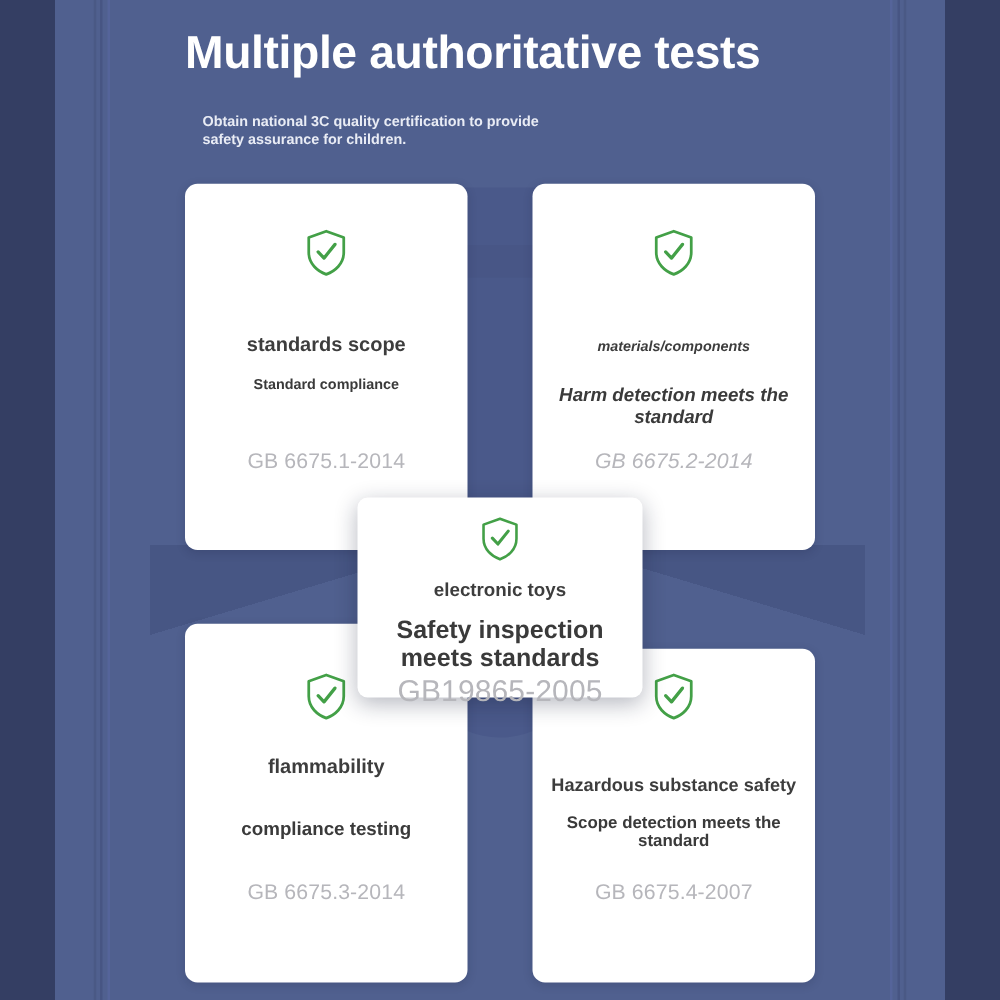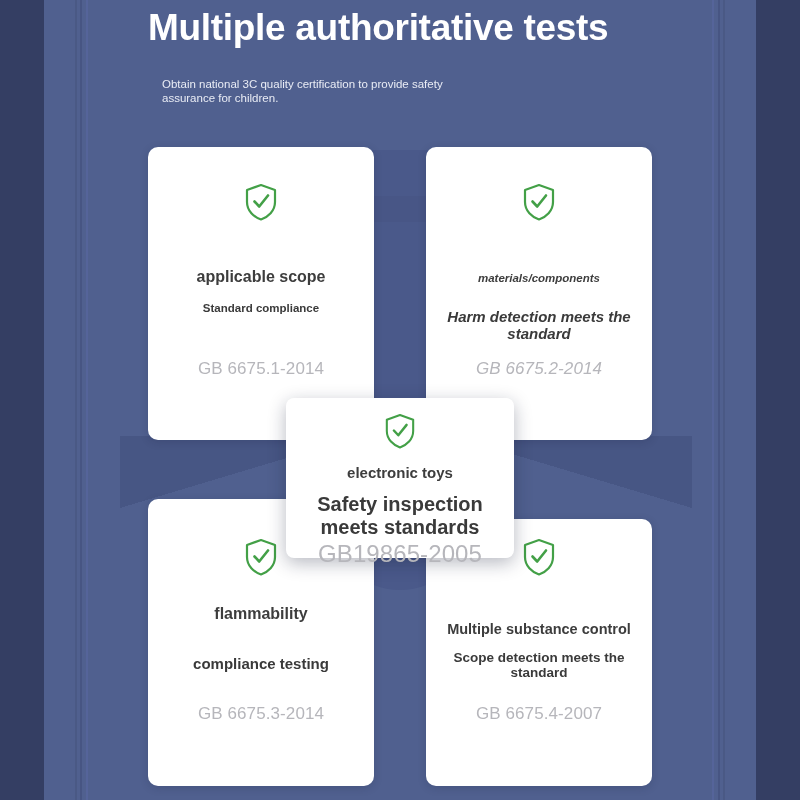--- a/index.html
+++ b/index.html
@@ -90,38 +90,38 @@
     top: 436px;
     width: 240px;
     height: 72px;
     background: linear-gradient(to bottom left, #475684 0%, #475684 50%, transparent 50%);
   }
 
   
   .header {
     position: absolute;
     left: 148px;
-    top: 8px;
+    top: 22px;
     width: 520px;
   }
   .page-title {
     margin: 0;
     color: #ffffff;
     font-size: 37px;
     font-weight: bold;
     line-height: 1.1;
     letter-spacing: -0.3px;
   }
   .page-subtitle {
     margin: 0;
     padding-top: 28px;
     padding-left: 14px;
     color: #e9ecf5;
     font-size: 11.5px;
-    font-weight: normal;
+    font-weight: bold;
     line-height: 1.28;
     max-width: 290px;
   }
 
   
   .card {
     position: absolute;
     background: #ffffff;
     border-radius: 10px;
     box-sizing: border-box;
@@ -240,21 +240,21 @@
   </div>
 
   <div class="card card-corner card-tl">
     <div class="card-inner">
       <span class="shield-icon">
         <svg width="34" height="40" viewBox="0 0 34 40">
           <path d="M17 3 L31 8 V20 C31 29 24 35 17 37.5 C10 35 3 29 3 20 V8 Z" fill="none" stroke="#43a047" stroke-width="2.2" stroke-linejoin="round"></path>
           <path d="M10.5 19.5 L15.2 24.5 L24 13.5" fill="none" stroke="#43a047" stroke-width="2.6" stroke-linecap="round" stroke-linejoin="round"></path>
         </svg>
       </span>
-      <div class="card-eyebrow">applicable scope</div>
+      <div class="card-eyebrow">standards scope</div>
       <div class="card-headline">Standard compliance</div>
       <div class="card-code">GB 6675.1-2014</div>
     </div>
   </div>
 
   <div class="card card-corner card-tr">
     <div class="card-inner">
       <span class="shield-icon">
         <svg width="34" height="40" viewBox="0 0 34 40">
           <path d="M17 3 L31 8 V20 C31 29 24 35 17 37.5 C10 35 3 29 3 20 V8 Z" fill="none" stroke="#43a047" stroke-width="2.2" stroke-linejoin="round"></path>
@@ -282,21 +282,21 @@
   </div>
 
   <div class="card card-corner card-br">
     <div class="card-inner">
       <span class="shield-icon">
         <svg width="34" height="40" viewBox="0 0 34 40">
           <path d="M17 3 L31 8 V20 C31 29 24 35 17 37.5 C10 35 3 29 3 20 V8 Z" fill="none" stroke="#43a047" stroke-width="2.2" stroke-linejoin="round"></path>
           <path d="M10.5 19.5 L15.2 24.5 L24 13.5" fill="none" stroke="#43a047" stroke-width="2.6" stroke-linecap="round" stroke-linejoin="round"></path>
         </svg>
       </span>
-      <div class="card-eyebrow">Multiple substance control</div>
+      <div class="card-eyebrow">Hazardous substance safety</div>
       <div class="card-headline">Scope detection meets the standard</div>
       <div class="card-code">GB 6675.4-2007</div>
     </div>
   </div>
 
   <div class="card card-center">
     <div class="card-inner">
       <span class="shield-icon">
         <svg width="32" height="38" viewBox="0 0 34 40">
           <path d="M17 3 L31 8 V20 C31 29 24 35 17 37.5 C10 35 3 29 3 20 V8 Z" fill="none" stroke="#43a047" stroke-width="2.2" stroke-linejoin="round"></path>

